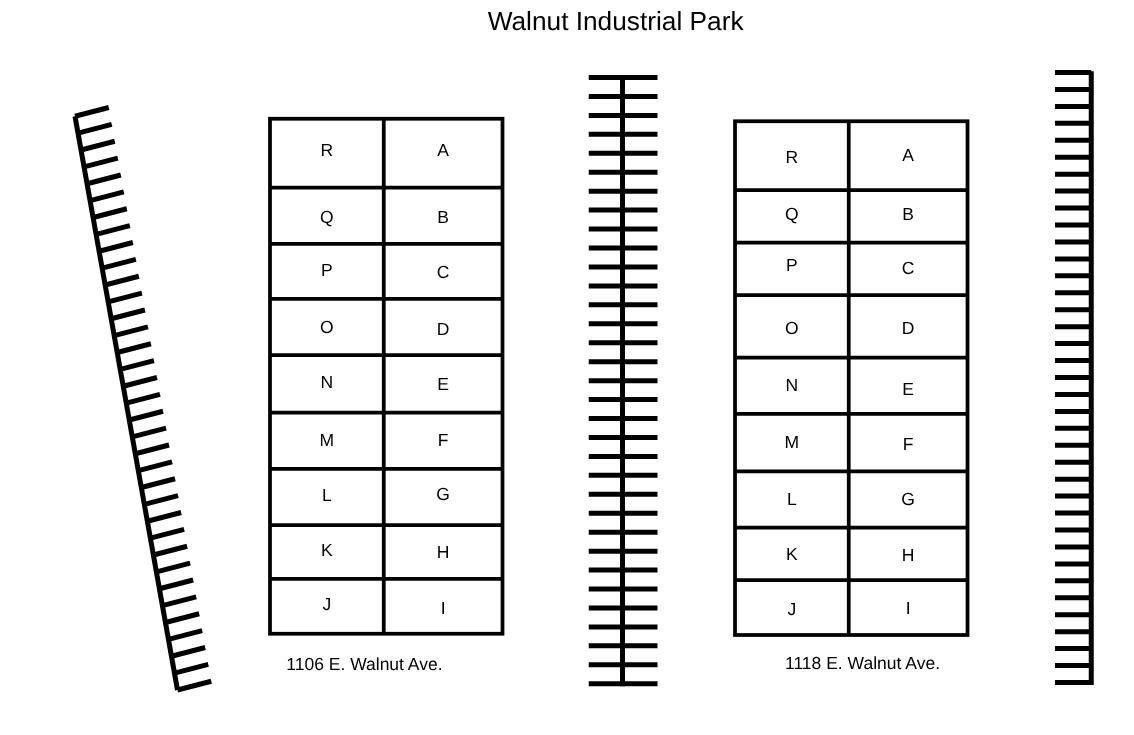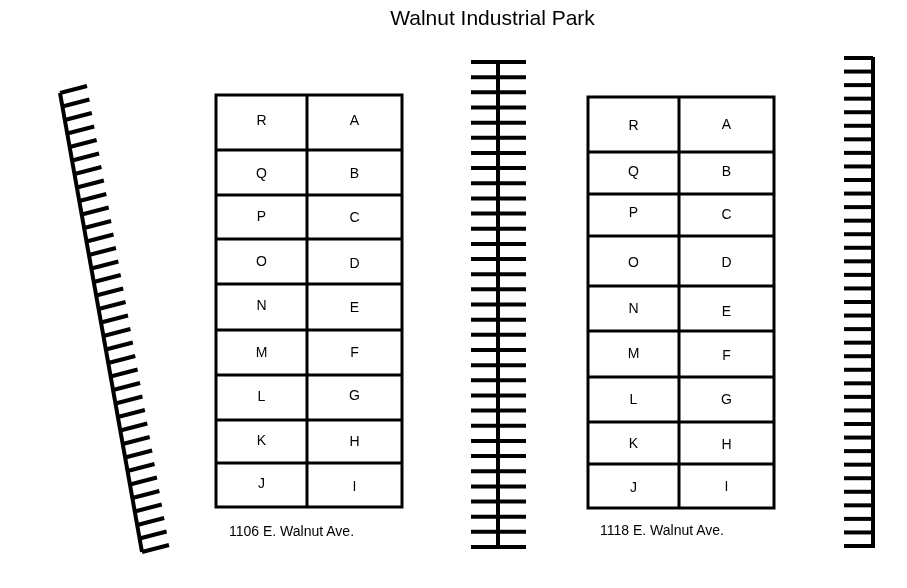--- a/index.html
+++ b/index.html
@@ -191,13 +191,13 @@
       <text x="726.5" y="267" text-anchor="middle" class="cell-label">D</text>
       <text x="726.5" y="316" text-anchor="middle" class="cell-label">E</text>
       <text x="726.5" y="360" text-anchor="middle" class="cell-label">F</text>
       <text x="726.5" y="404" text-anchor="middle" class="cell-label">G</text>
       <text x="726.5" y="449" text-anchor="middle" class="cell-label">H</text>
       <text x="726.5" y="491" text-anchor="middle" class="cell-label">I</text>
     </g>
 </svg>
 
 <div class="addr" style="left:229px;top:523px;">1106 E. Walnut Ave.</div>
-<div class="addr" style="left:600px;top:522px;">1118 E. Walnut Ave.</div>
+<div class="addr" style="left:628px;top:522px;">1118 E. Walnut Ave.</div>
 
 </body></html>

